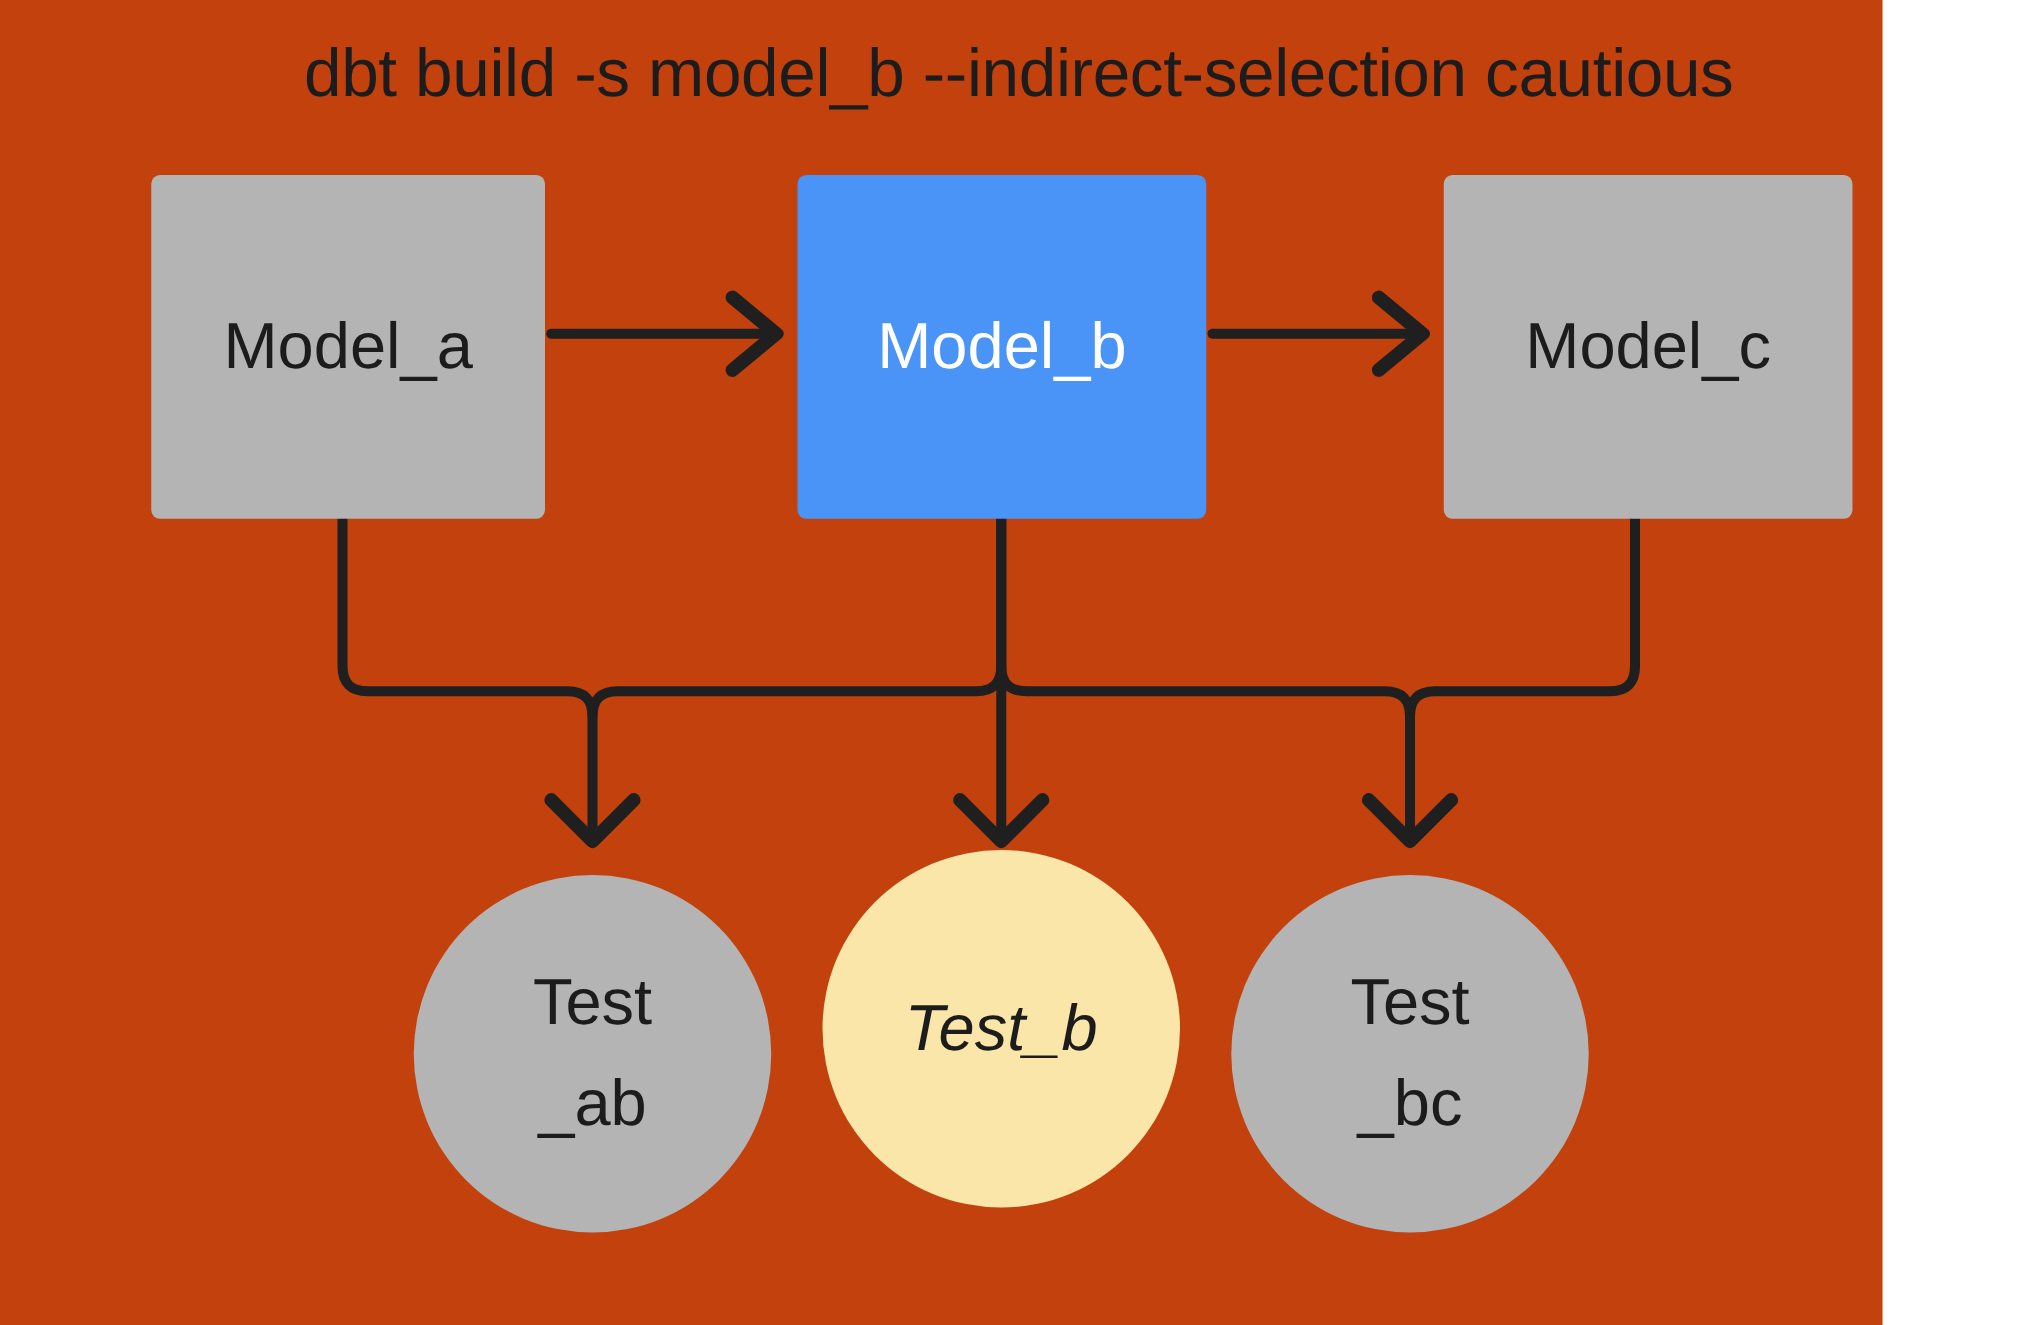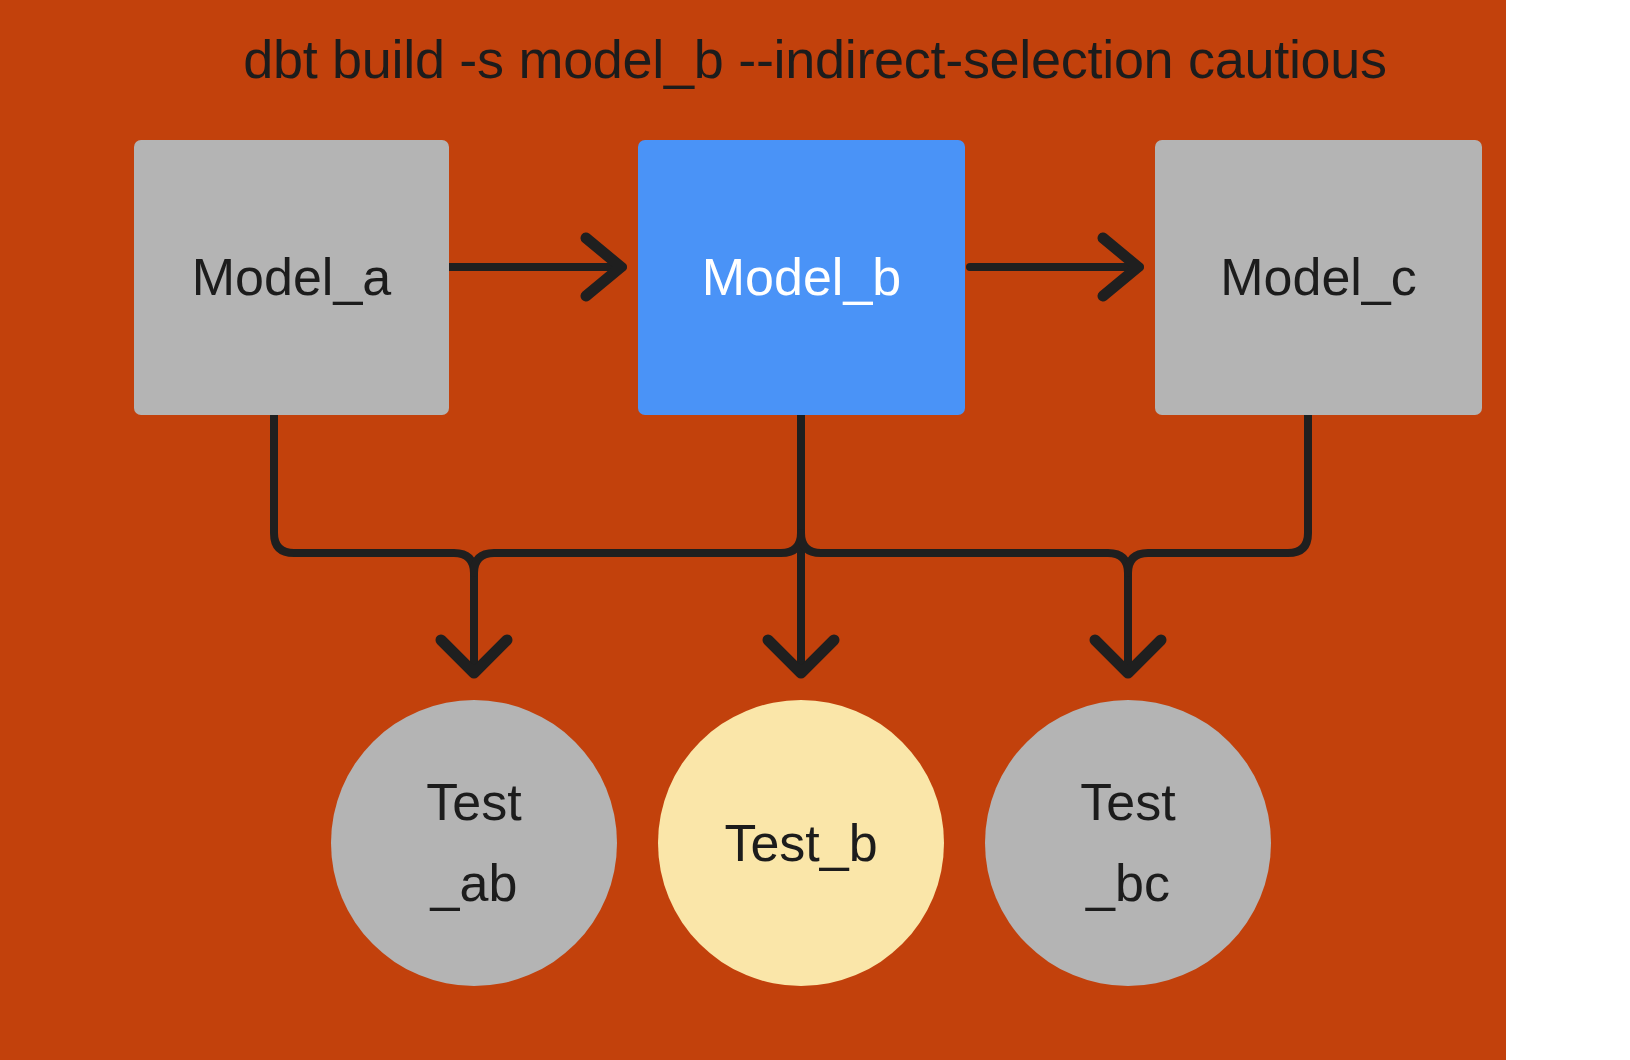--- a/index.html
+++ b/index.html
@@ -98,38 +98,38 @@
         <path d="M 1095 640 L 1128 673 L 1161 640" stroke-width="11"></path>
       </g>
 
       <g>
         <path d="M 1308 415 L 1308 533 Q 1308 553 1288 553 L 1148 553 Q 1128 553 1128 573"></path>
       </g>
 
     </g>
   </svg>
 
-  <div class="node-box" style="left:121px; top:140px; width:315px; height:275px; background:#b4b4b4; color:#1c1c1c;margin-left:13px;">
+  <div class="node-box" style="left:121px; top:140px; width:315px; height:275px; background:#b4b4b4; color:#1c1c1c;">
     <span>Model_a</span>
   </div>
 
   <div class="node-box" style="left:1155px; top:140px; width:327px; height:275px; background:#b4b4b4; color:#1c1c1c;">
     <span>Model_c</span>
   </div>
 
   <div class="node-box" style="left:638px; top:140px; width:327px; height:275px; background:#4a93f7; color:#ffffff;">
     <span>Model_b</span>
   </div>
 
   <div class="node-circle" style="left:331px; top:700px; width:286px; height:286px; background:#b4b4b4; color:#1c1c1c;">
     <span>Test</span>
     <span class="line2">_ab</span>
   </div>
 
-  <div class="node-circle" style="left:658px; top:700px; width:286px; height:286px; background:#fae6a9; color:#1c1c1c;">
+  <div class="node-circle" style="left:658px; top:680px; width:286px; height:286px; background:#fae6a9; color:#1c1c1c;font-style:italic;">
     <span>Test_b</span>
   </div>
 
   <div class="node-circle" style="left:985px; top:700px; width:286px; height:286px; background:#b4b4b4; color:#1c1c1c;">
     <span>Test</span>
     <span class="line2">_bc</span>
   </div>
 
 </div>
 

